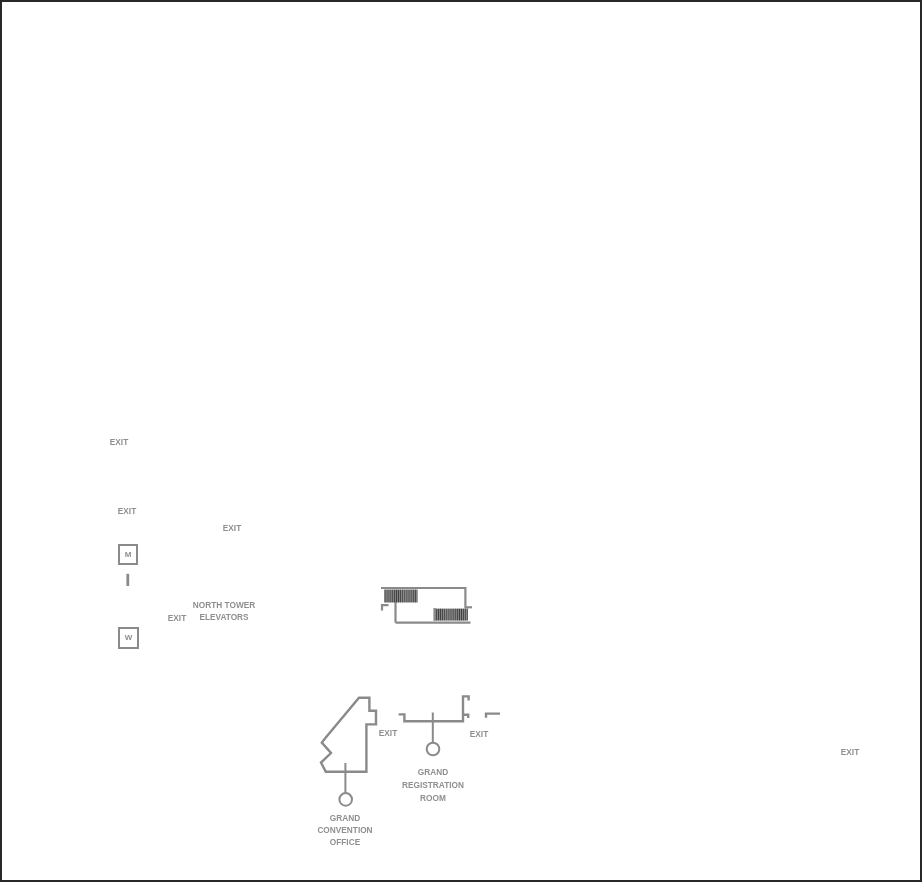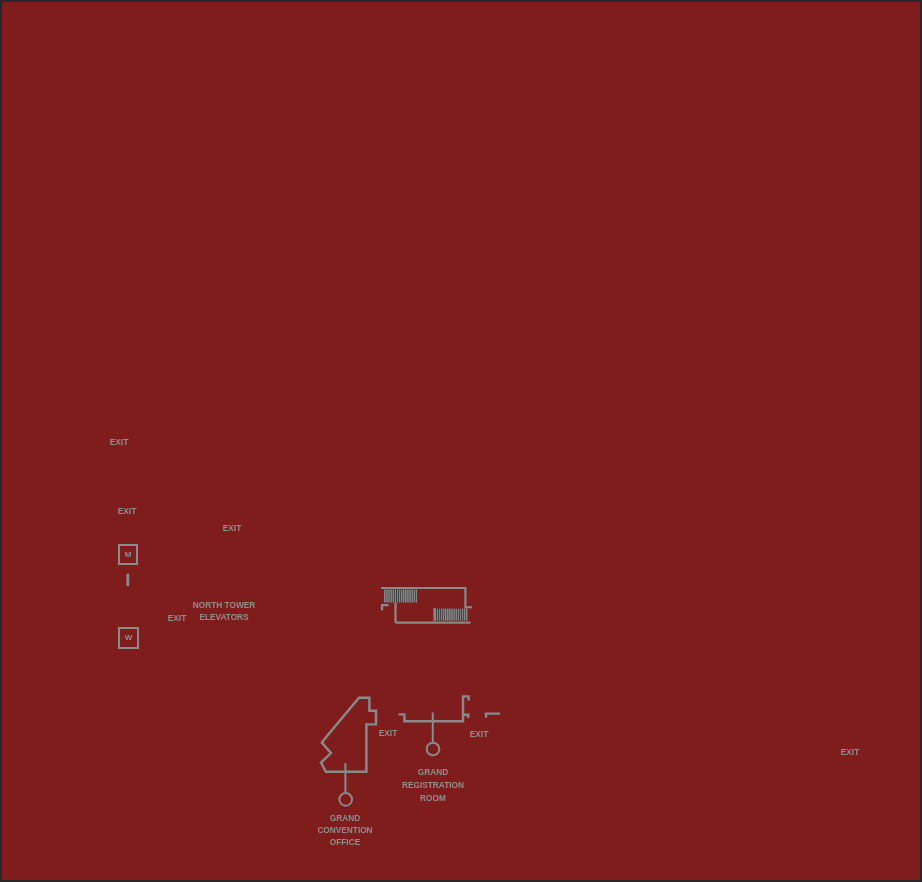--- a/index.html
+++ b/index.html
@@ -4,21 +4,21 @@
 <style>
   html, body {
     margin: 0;
     padding: 0;
     background: #000;
   }
   #canvas {
     position: relative;
     width: 922px;
     height: 882px;
-    background: #7f1d1d;
+    background: #ffffff;
     box-sizing: border-box;
     border: 2px solid #282828;
     overflow: hidden;
     font-family: "Liberation Sans", sans-serif;
   }
   svg.plan {
     position: absolute;
     left: 0;
     top: 0;
     width: 922px;

